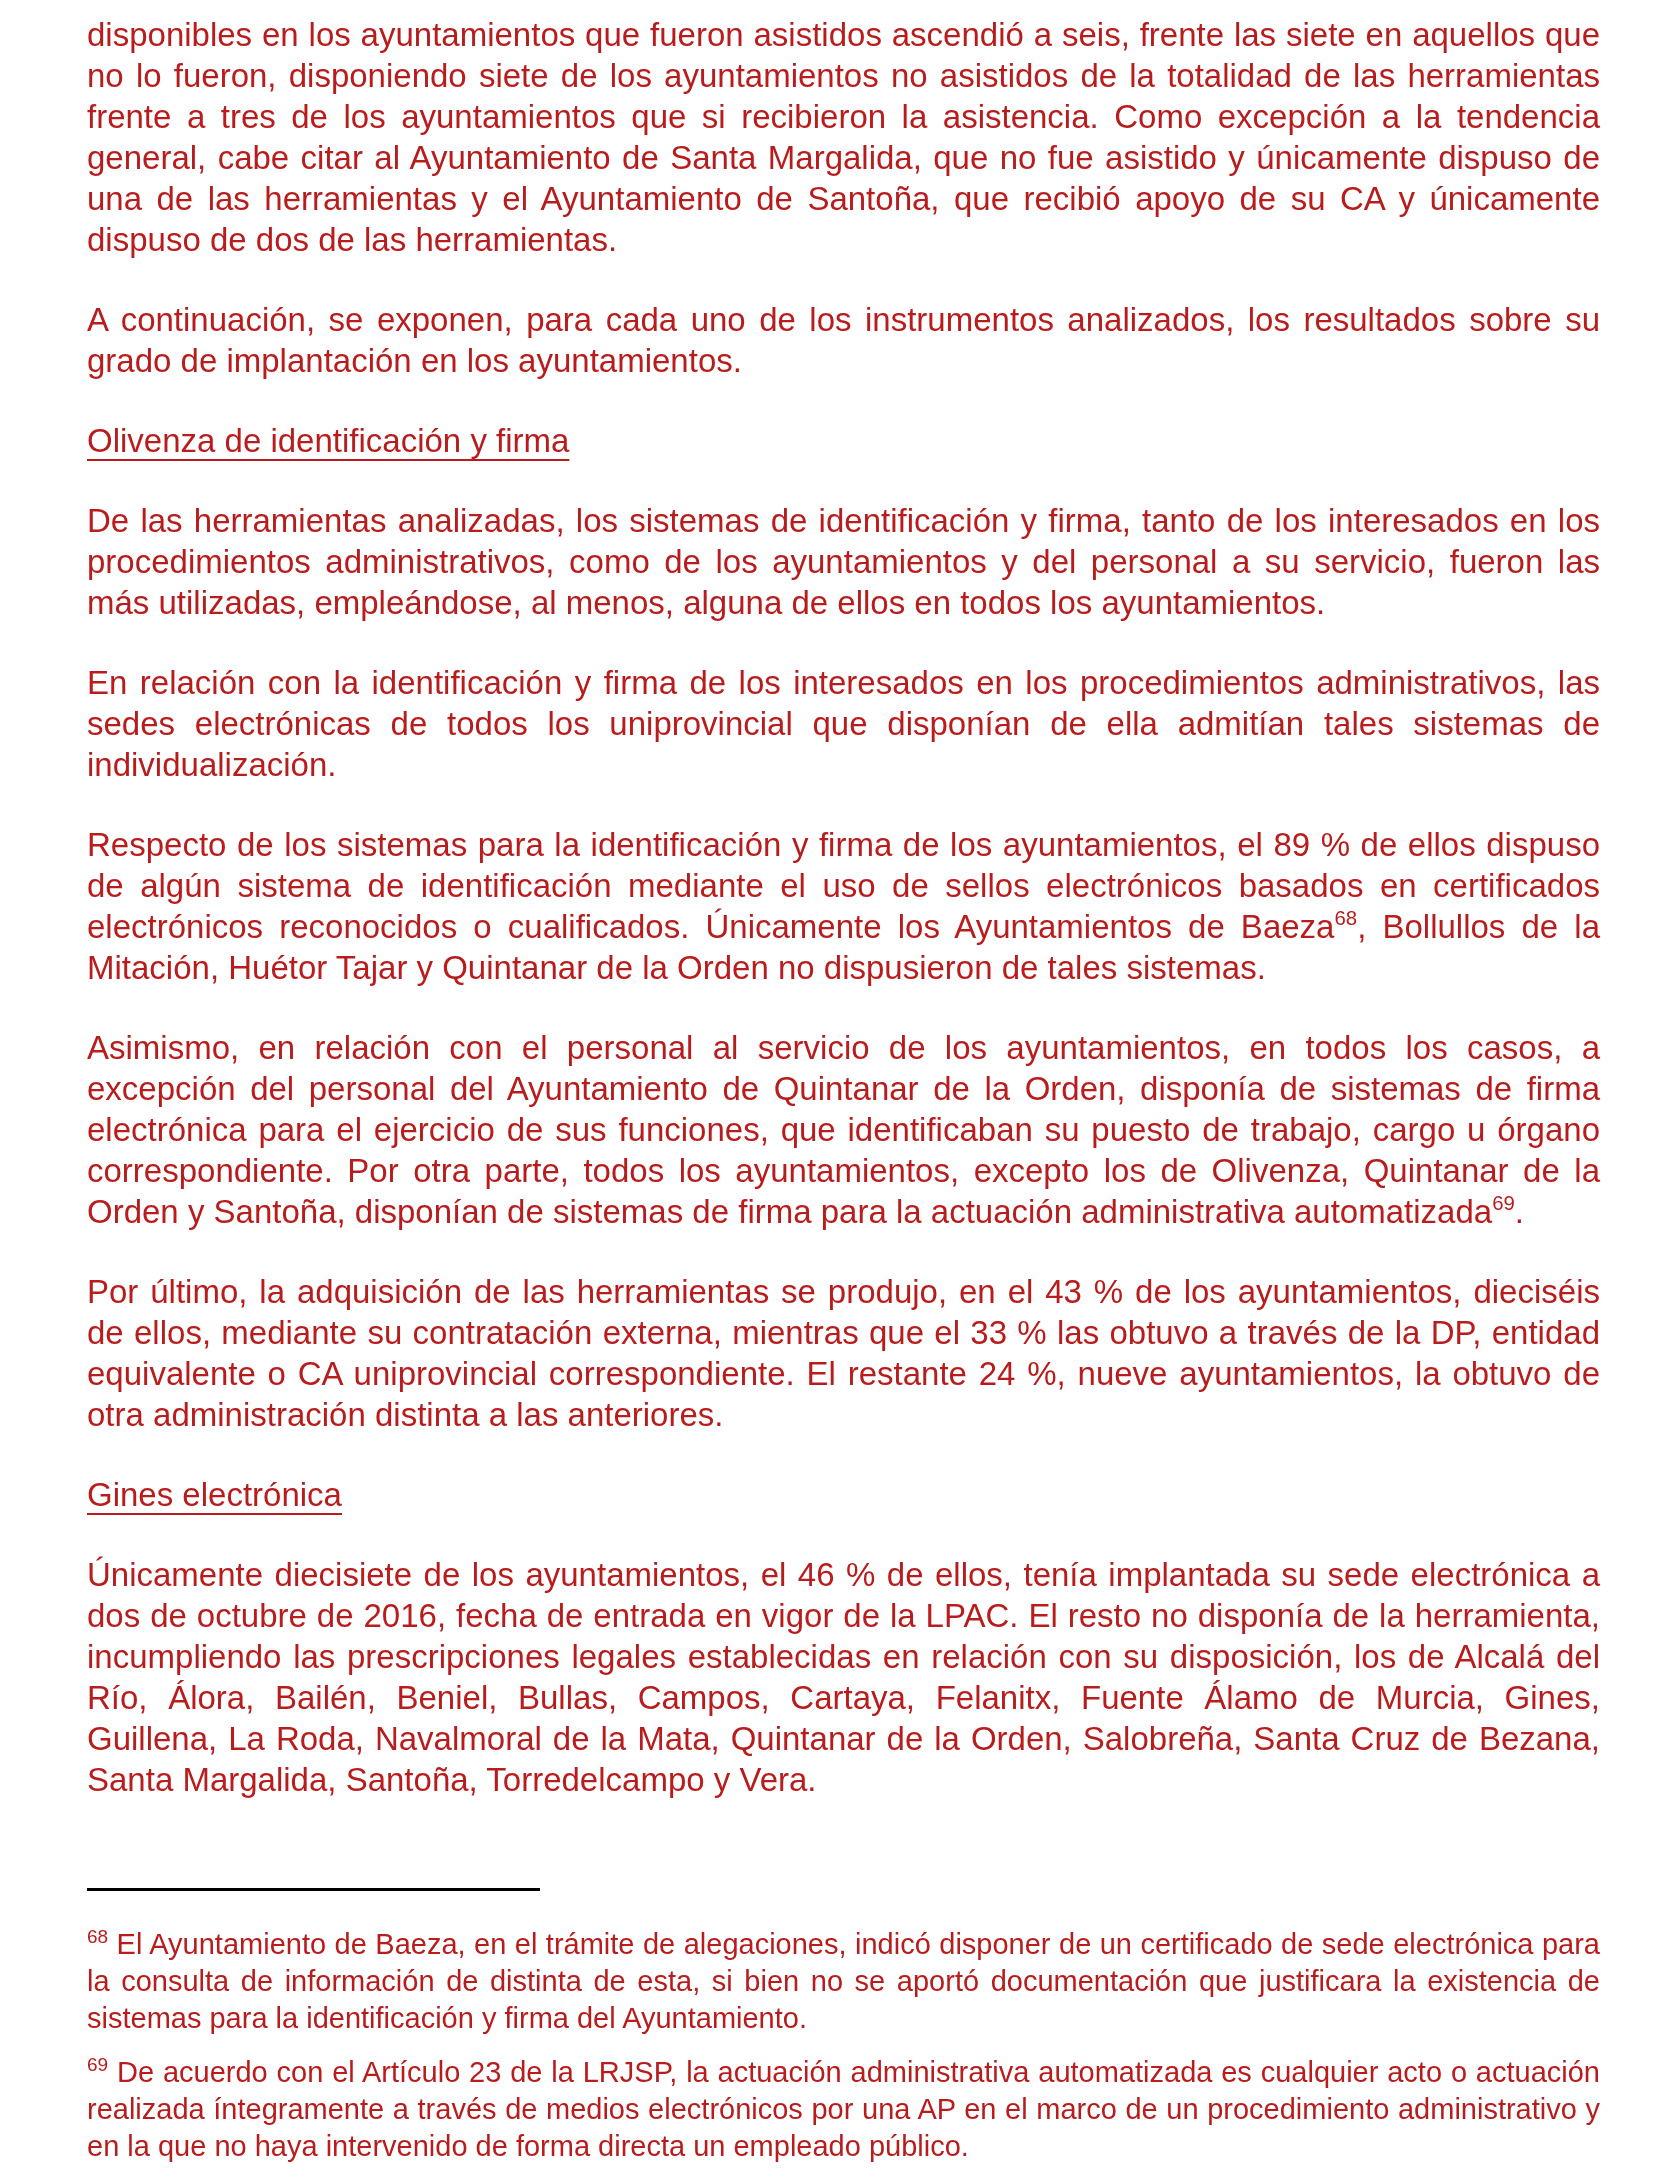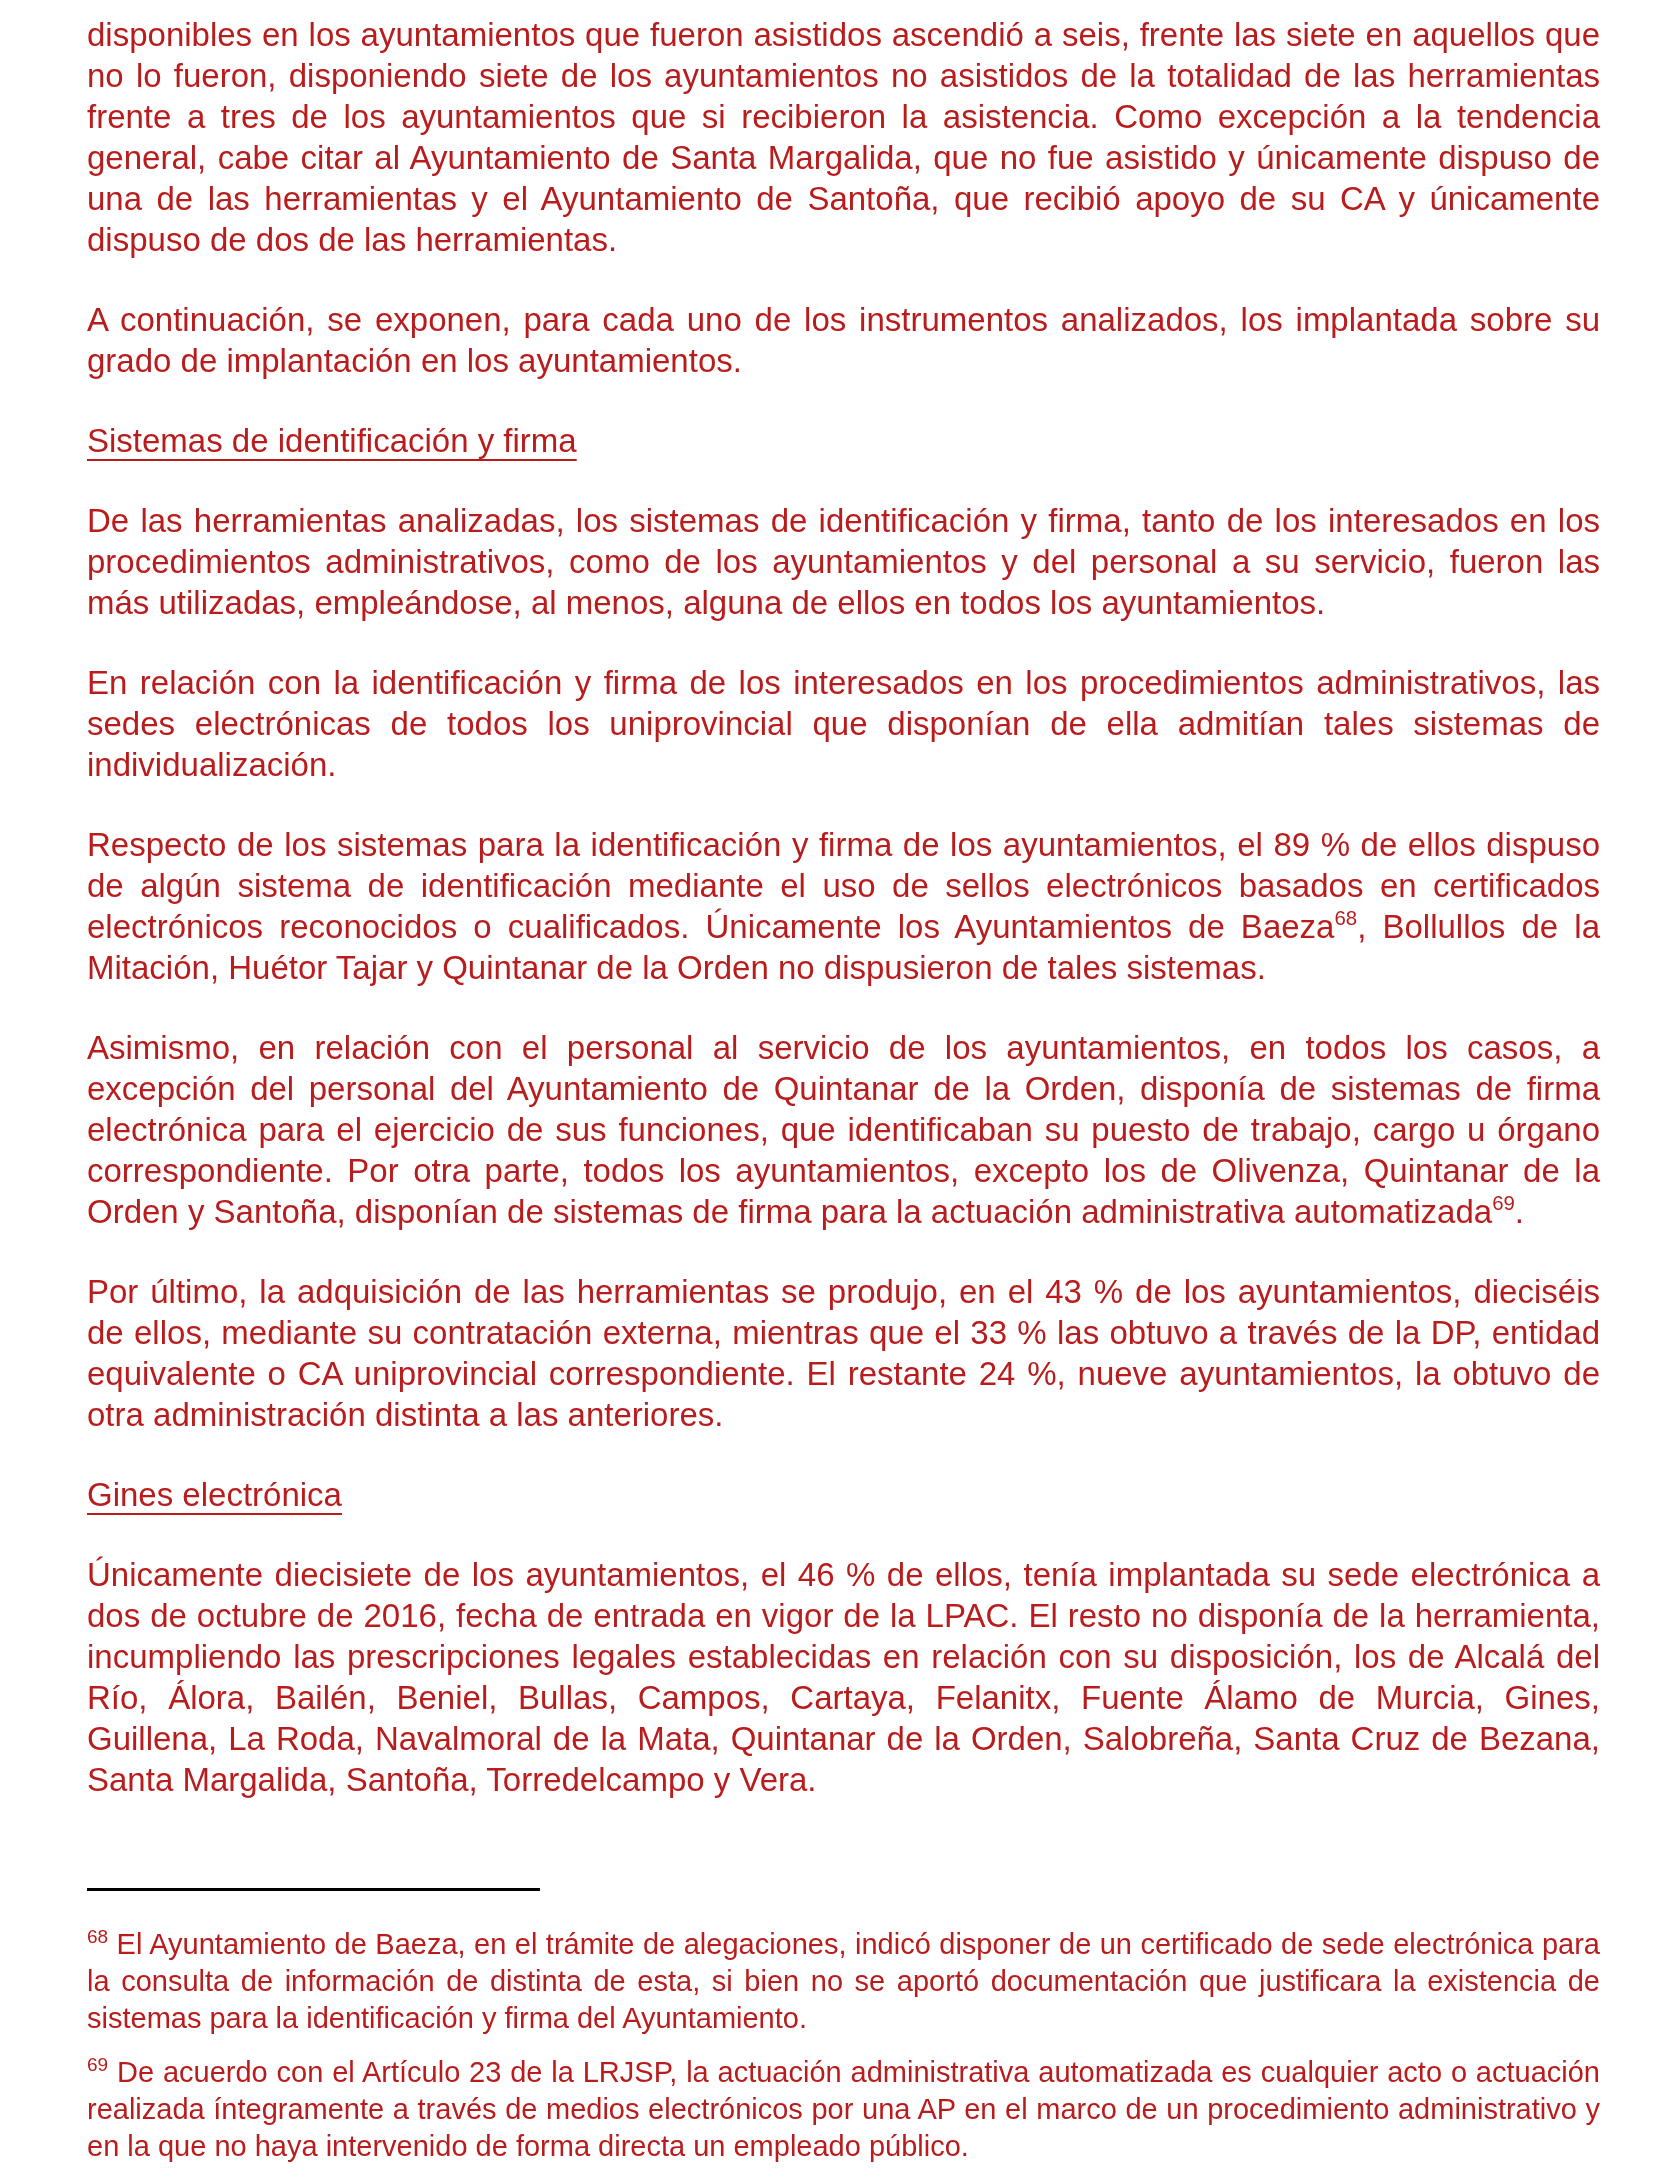--- a/index.html
+++ b/index.html
@@ -67,23 +67,23 @@
   }
 </style>
 </head>
 <body>
 
 <div class="page">
   <div class="content">
 
     <p class="body-par">disponibles en los ayuntamientos que fueron asistidos ascendió a seis, frente las siete en aquellos que no lo fueron, disponiendo siete de los ayuntamientos no asistidos de la totalidad de las herramientas frente a tres de los ayuntamientos que si recibieron la asistencia. Como excepción a la tendencia general, cabe citar al Ayuntamiento de Santa Margalida, que no fue asistido y únicamente dispuso de una de las herramientas y el Ayuntamiento de Santoña, que recibió apoyo de su CA y únicamente dispuso de dos de las herramientas.</p>
 
-    <p class="body-par">A continuación, se exponen, para cada uno de los instrumentos analizados, los implantada sobre su grado de implantación en los ayuntamientos.</p>
+    <p class="body-par">A continuación, se exponen, para cada uno de los instrumentos analizados, los resultados sobre su grado de implantación en los ayuntamientos.</p>
 
-    <h2 class="doc-heading"><span class="underlined">Sistemas de identificación y firma</span></h2>
+    <h2 class="doc-heading"><span class="underlined">Olivenza de identificación y firma</span></h2>
 
     <p class="body-par">De las herramientas analizadas, los sistemas de identificación y firma, tanto de los interesados en los procedimientos administrativos, como de los ayuntamientos y del personal a su servicio, fueron las más utilizadas, empleándose, al menos, alguna de ellos en todos los ayuntamientos.</p>
 
     <p class="body-par">En relación con la identificación y firma de los interesados en los procedimientos administrativos, las sedes electrónicas de todos los uniprovincial que disponían de ella admitían tales sistemas de individualización.</p>
 
     <p class="body-par"><span>Respecto de los sistemas para la identificación y firma de los ayuntamientos, el 89 % de ellos dispuso de algún sistema de identificación mediante el uso de sellos electrónicos basados en certificados electrónicos reconocidos o cualificados. Únicamente los Ayuntamientos de Baeza</span><sup class="fn-ref">68</sup><span>, Bollullos de la Mitación, Huétor Tajar y Quintanar de la Orden no dispusieron de tales sistemas.</span></p>
 
     <p class="body-par"><span>Asimismo, en relación con el personal al servicio de los ayuntamientos, en todos los casos, a excepción del personal del Ayuntamiento de Quintanar de la Orden, disponía de sistemas de firma electrónica para el ejercicio de sus funciones, que identificaban su puesto de trabajo, cargo u órgano correspondiente. Por otra parte, todos los ayuntamientos, excepto los de Olivenza, Quintanar de la Orden y Santoña, disponían de sistemas de firma para la actuación administrativa automatizada</span><sup class="fn-ref">69</sup><span>.</span></p>
 
     <p class="body-par">Por último, la adquisición de las herramientas se produjo, en el 43 % de los ayuntamientos, dieciséis de ellos, mediante su contratación externa, mientras que el 33 % las obtuvo a través de la DP, entidad equivalente o CA uniprovincial correspondiente. El restante 24 %, nueve ayuntamientos, la obtuvo de otra administración distinta a las anteriores.</p>

